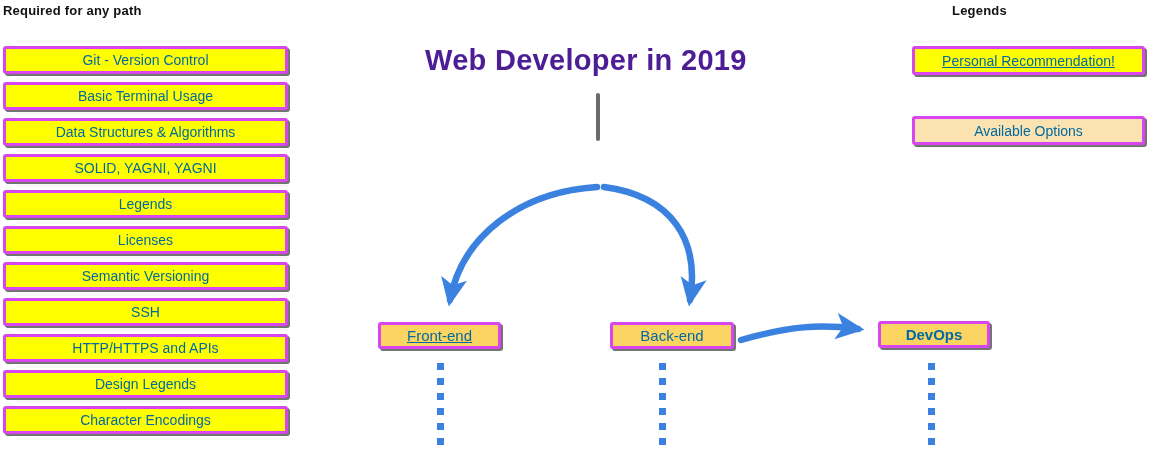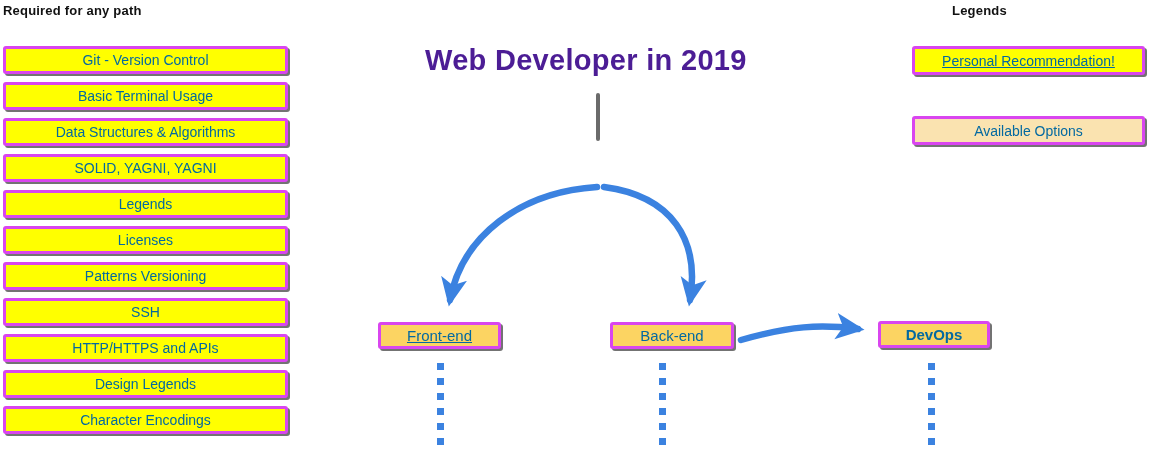--- a/index.html
+++ b/index.html
@@ -127,21 +127,21 @@
 
   <div id="required-heading" class="section-heading">Required for any path</div>
 
   <div id="required-list">
     <div class="hbox yellow" style="top:46px">Git - Version Control</div>
     <div class="hbox yellow" style="top:82px">Basic Terminal Usage</div>
     <div class="hbox yellow" style="top:118px">Data Structures &amp; Algorithms</div>
     <div class="hbox yellow" style="top:154px">SOLID, YAGNI, YAGNI</div>
     <div class="hbox yellow" style="top:190px">Legends</div>
     <div class="hbox yellow" style="top:226px">Licenses</div>
-    <div class="hbox yellow" style="top:262px">Patterns Versioning</div>
+    <div class="hbox yellow" style="top:262px">Semantic Versioning</div>
     <div class="hbox yellow" style="top:298px">SSH</div>
     <div class="hbox yellow" style="top:334px">HTTP/HTTPS and APIs</div>
     <div class="hbox yellow" style="top:370px">Design Legends</div>
     <div class="hbox yellow" style="top:406px">Character Encodings</div>
   </div>
 
   <div id="main-title">Web Developer in 2019</div>
 
   <div id="stem-line"></div>
 

